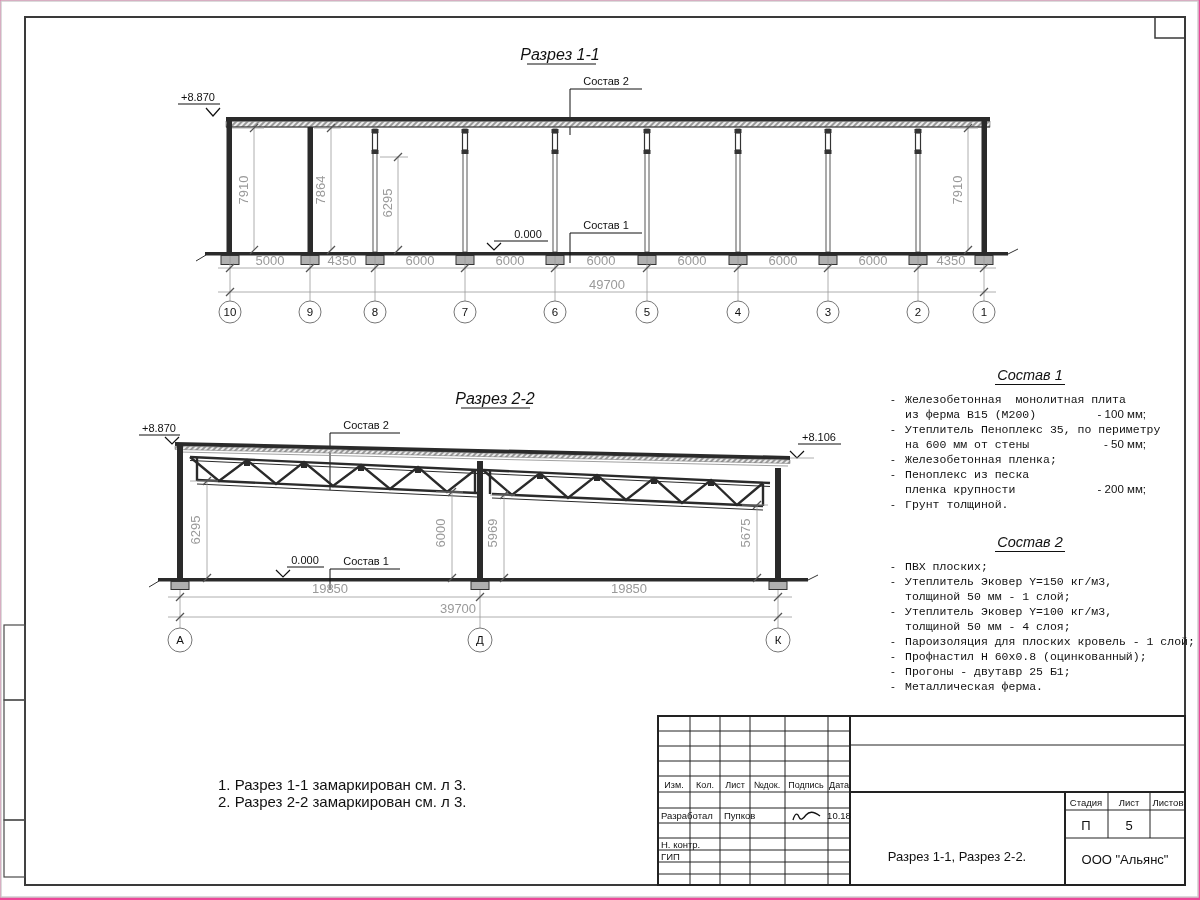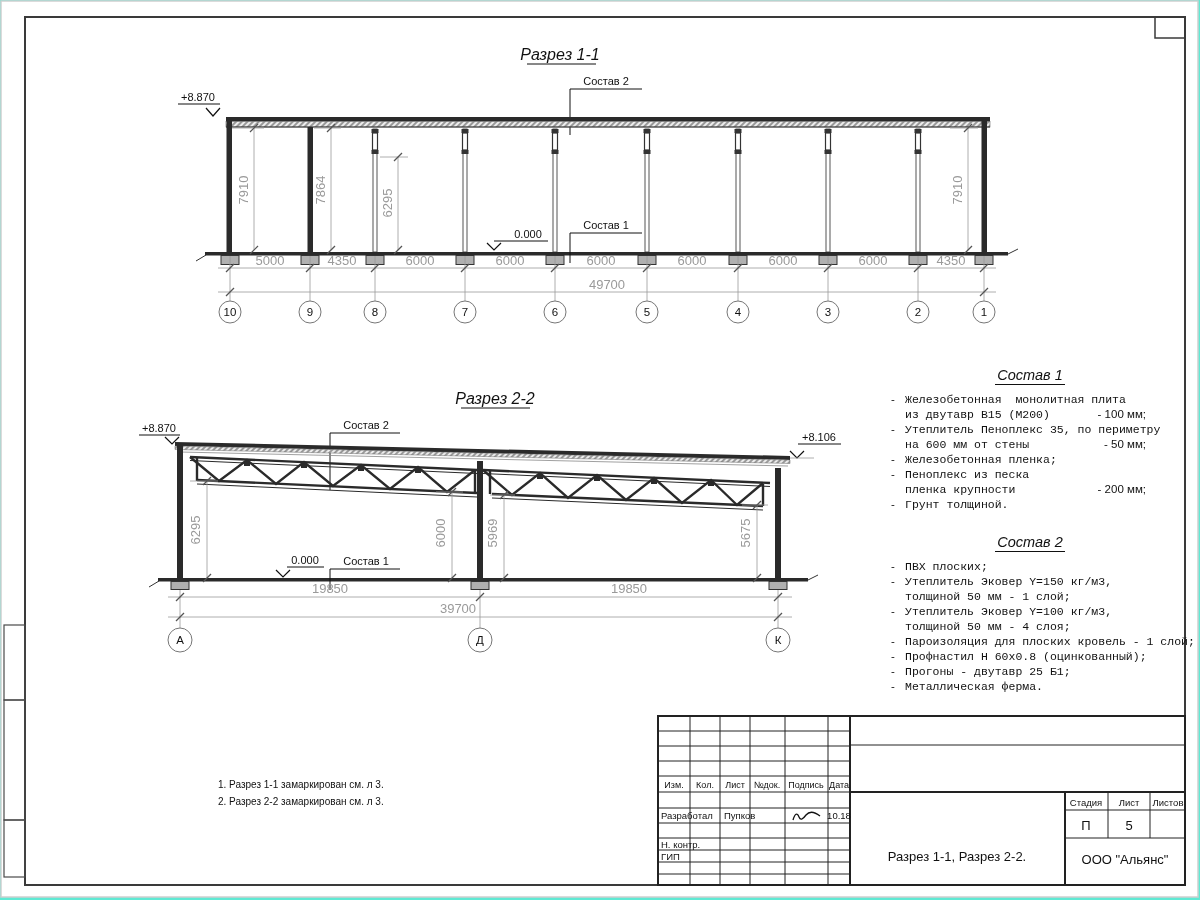--- a/index.html
+++ b/index.html
@@ -1,35 +1,35 @@
 <!DOCTYPE html>
 <html><head>
 <meta charset="utf-8">
 <style>
   html,body{margin:0;padding:0;background:#fff;}
-  .page{position:relative;width:1200px;height:900px;background:#5eead4;overflow:hidden;
+  .page{position:relative;width:1200px;height:900px;background:#ec4899;overflow:hidden;
         font-family:"Liberation Sans",sans-serif;}
   .page svg{position:absolute;left:0;top:0;}
   svg text{font-family:"Liberation Sans",sans-serif;}
   .dim{fill:#9a9a9a;font-size:13px;}
   .lbl{fill:#111;font-size:11px;}
   .ttl{fill:#111;font-size:16px;font-style:italic;}
   .axn{fill:#111;font-size:11.5px;}
   .tbh{fill:#111;font-size:9px;}
   .tbm{fill:#111;font-size:9.5px;}
   .tbt{fill:#111;font-size:13px;}
   .abs{position:absolute;}
   .sostav{width:304px;font-size:11.5px;color:#111;}
   .sostav-title{text-align:center;font-style:italic;font-size:14.5px;margin-bottom:9px;}
   .sostav-title span{border-bottom:1px solid #111;padding:0 2px 1px 2px;}
   .cline{display:flex;line-height:15px;}
   .cb{width:27px;padding-left:13px;box-sizing:border-box;flex:none;}
   .ct{white-space:pre;font-family:Liberation Mono, monospace;}
   .cv{margin-left:auto;padding-right:36px;white-space:pre;}
-  .notes{font-size:10px;line-height:17px;color:#111;}
+  .notes{font-size:15px;line-height:17px;color:#111;}
 </style>
 </head>
 <body>
 
 <div class="page">
 
 <svg width="1200" height="900" viewBox="0 0 1200 900">
   <defs>
     <pattern id="hatch1" width="4" height="10" patternUnits="userSpaceOnUse" patternTransform="rotate(45)">
       <rect width="4" height="10" fill="#ededed"></rect>
@@ -427,21 +427,21 @@
 
 <div class="abs sostav" style="left:878px;top:367px;">
   <div class="sostav-title"><span>Состав 1</span></div>
   <div class="cline">
         <span class="cb">-</span>
         <span class="ct">Железобетонная  монолитная плита</span>
         <span class="cv"></span>
       </div>
   <div class="cline">
         <span class="cb"></span>
-        <span class="ct">из двутавр В15 (М200)</span>
+        <span class="ct">из ферма В15 (М200)</span>
         <span class="cv">- 100 мм;</span>
       </div>
   <div class="cline">
         <span class="cb">-</span>
         <span class="ct">Утеплитель Пеноплекс 35, по периметру</span>
         <span class="cv"></span>
       </div>
   <div class="cline">
         <span class="cb"></span>
         <span class="ct">на 600 мм от стены</span>

